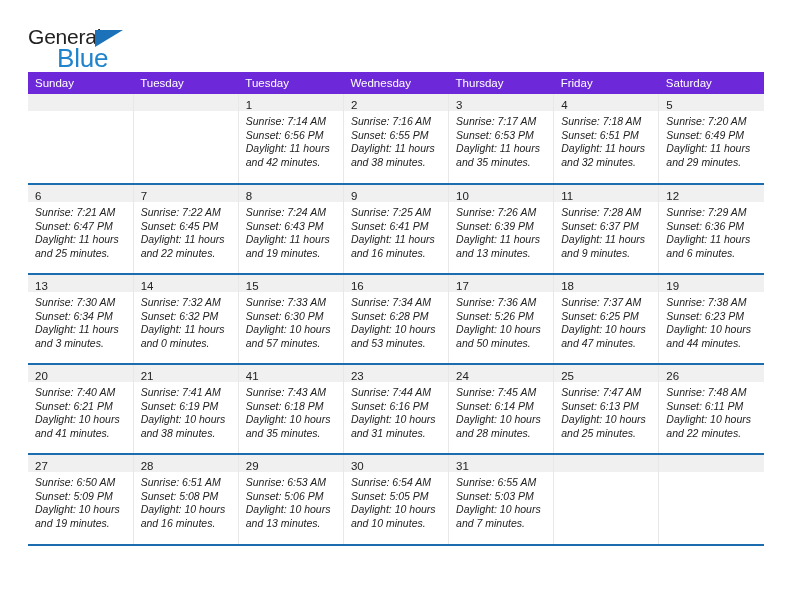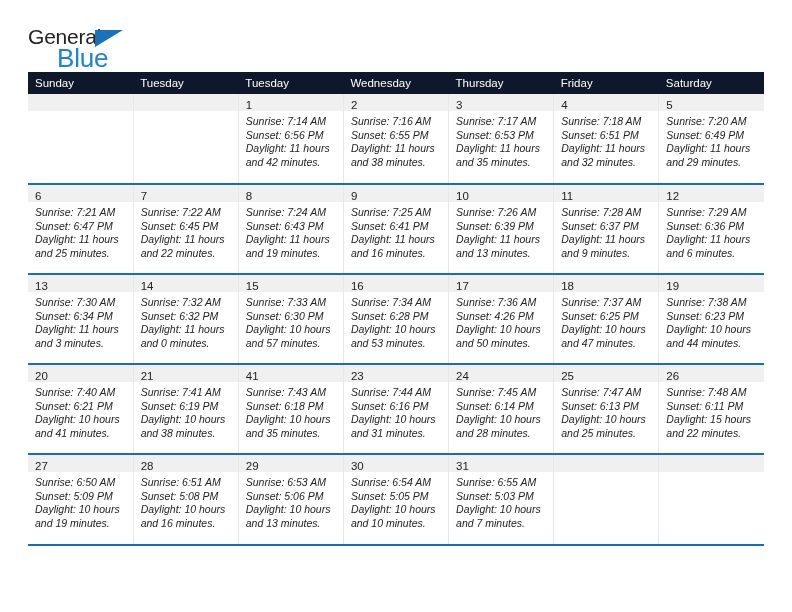--- a/index.html
+++ b/index.html
@@ -86,21 +86,21 @@
   }
 
   
   .calendar {
     width: 736px;
     border-collapse: collapse;
     table-layout: fixed;
   }
 
   .cal-head th {
-    background: #0f172a;
+    background: #6d28d9;
     color: #ffffff;
     font-size: 11.5px;
     font-weight: normal;
     text-align: left;
     padding: 5px 0 5px 7px;
     height: 21px;
     box-sizing: border-box;
     border: none;
   }
 
@@ -335,21 +335,21 @@
             <div class="cell-body">
               <div class="line">Sunrise: 7:34 AM</div>
               <div class="line">Sunset: 6:28 PM</div>
               <div class="daylight">Daylight: 10 hours and 53 minutes.</div>
             </div>
           </td>
           <td>
             <div class="daynum-band"><span class="daynum">17</span></div>
             <div class="cell-body">
               <div class="line">Sunrise: 7:36 AM</div>
-              <div class="line">Sunset: 4:26 PM</div>
+              <div class="line">Sunset: 5:26 PM</div>
               <div class="daylight">Daylight: 10 hours and 50 minutes.</div>
             </div>
           </td>
           <td>
             <div class="daynum-band"><span class="daynum">18</span></div>
             <div class="cell-body">
               <div class="line">Sunrise: 7:37 AM</div>
               <div class="line">Sunset: 6:25 PM</div>
               <div class="daylight">Daylight: 10 hours and 47 minutes.</div>
             </div>
@@ -410,21 +410,21 @@
               <div class="line">Sunrise: 7:47 AM</div>
               <div class="line">Sunset: 6:13 PM</div>
               <div class="daylight">Daylight: 10 hours and 25 minutes.</div>
             </div>
           </td>
           <td>
             <div class="daynum-band"><span class="daynum">26</span></div>
             <div class="cell-body">
               <div class="line">Sunrise: 7:48 AM</div>
               <div class="line">Sunset: 6:11 PM</div>
-              <div class="daylight">Daylight: 15 hours and 22 minutes.</div>
+              <div class="daylight">Daylight: 10 hours and 22 minutes.</div>
             </div>
           </td>
         </tr>
         <tr class="week-row">
           <td>
             <div class="daynum-band"><span class="daynum">27</span></div>
             <div class="cell-body">
               <div class="line">Sunrise: 6:50 AM</div>
               <div class="line">Sunset: 5:09 PM</div>
               <div class="daylight">Daylight: 10 hours and 19 minutes.</div>

